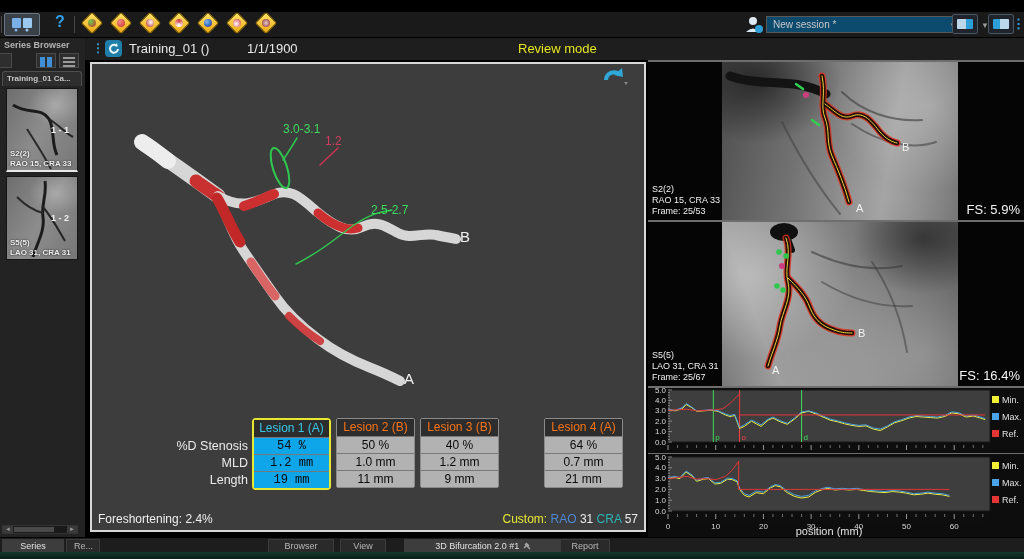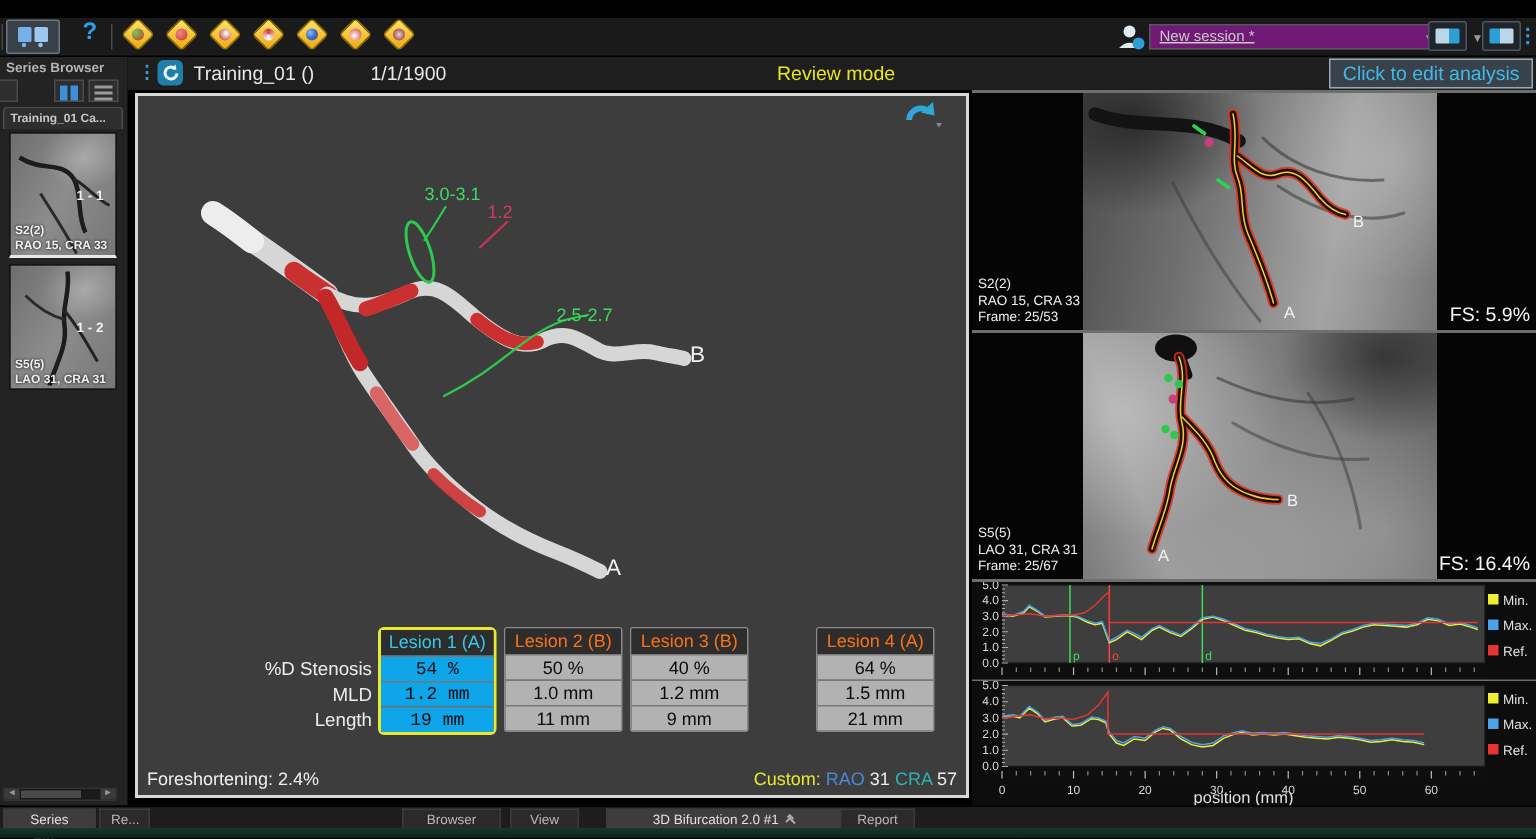--- a/index.html
+++ b/index.html
@@ -16,22 +16,22 @@
   .winbtn { position:absolute; top:0; width:22px; height:11px; color:#bbb; font-size:9px; text-align:center; line-height:11px; }
 
   
   .toolbar { left:0; top:12px; width:1024px; height:26px; background:#1a1a1a; border-bottom:1px solid #000; }
   .appbtn { position:absolute; left:4px; top:1px; width:36px; height:23px; background:#3a4048; border:1px solid #6a7684; border-radius:2px; }
   .help { position:absolute; left:55px; top:1px; color:#2f9fe8; font-size:16px; font-weight:bold; }
   .vsep { position:absolute; top:4px; width:1px; height:17px; background:#4a4a4a; }
   .diamond { position:absolute; top:3px; width:16px; height:16px; transform:rotate(45deg);
              background:linear-gradient(135deg,#ffe36a,#eca812); border:1px solid #8f6d08; border-radius:3px; }
   .diamond i { position:absolute; left:3px; top:3px; width:8px; height:8px; border-radius:50%; transform:rotate(-45deg); }
-  .sessionbox { position:absolute; left:766px; top:4px; width:196px; height:17px; background:#701a75;
-                border:1px solid #585858; color:#c8c8c8; font-size:10px; line-height:15px; padding-left:6px;text-decoration:underline; }
+  .sessionbox { position:absolute; left:766px; top:4px; width:196px; height:17px; background:#0c4a6e;
+                border:1px solid #585858; color:#c8c8c8; font-size:10px; line-height:15px; padding-left:6px; }
   .caret { color:#9a9a9a; font-size:8px; }
   .layoutbtn { position:absolute; top:2px; width:26px; height:20px; background:#20242a; border:1px solid #4a5662; border-radius:2px; }
   .layoutbtn i { position:absolute; left:4px; top:4px; width:16px; height:10px; background:linear-gradient(90deg,#bcd6ea 55%, #2e9fd6 55%); border-radius:1px; }
   .layoutbtn.alt i { background:linear-gradient(90deg,#2e9fd6 45%, #bcd6ea 45%); }
   .kebab { color:#2f9fe8; font-size:13px; font-weight:bold; letter-spacing:0; }
 
   
   .sidebar { left:0; top:38px; width:85px; height:499px; background:#232323;font-weight:bold; }
   .sb-title { position:absolute; left:4px; top:2px; color:#b4b4b4; font-size:9px; }
   .sb-btn { position:absolute; top:15px; width:20px; height:15px; background:#2e2e2e; border:1px solid #4a4a4a; }
@@ -199,21 +199,20 @@
     <span class="vh-kebab">⋮</span>
     <span class="vh-ic">
       <svg width="15" height="15">
           <path d="M11,5 A4,4 0 1 0 12,8" stroke="#eafaff" stroke-width="2" fill="none"></path>
           <path d="M11,2 L11.5,5.5 L8,5" fill="#eafaff"></path>
         </svg>
     </span>
     <span class="vh-study">Training_01 ()</span>
     <span class="vh-date">1/1/1900</span>
     <span class="vh-mode">Review mode</span>
-    <span class="editbtn">Click to edit analysis</span>
   </div>
 
   <div class="abs panel3d">
     <svg class="abs" style="left:508px; top:2px;" width="30" height="22">
       <path d="M6,14 A8,8 0 0 1 20,9" stroke="#2fa8d8" stroke-width="4" fill="none"></path>
       <path d="M22,2 L23,11 L14,9 Z" fill="#2fa8d8"></path>
       <path d="M24,16 l4,0 l-2,3 Z" fill="#888"></path>
     </svg>
 
     <svg class="abs" style="left:0; top:0;" width="552" height="466" viewBox="0 0 552 466">
@@ -261,21 +260,21 @@
       </div>
       <div class="lcol" style="left:264px;">
         <div class="hd">Lesion 3 (B)</div>
         <div class="cv">40 %</div>
         <div class="cv">1.2 mm</div>
         <div class="cv">9 mm</div>
       </div>
       <div class="lcol" style="left:364px;margin-left:24px;">
         <div class="hd">Lesion 4 (A)</div>
         <div class="cv">64 %</div>
-        <div class="cv">1.5 mm</div>
+        <div class="cv">0.7 mm</div>
         <div class="cv">21 mm</div>
       </div>
     </div>
 
     <span class="fs3d">Foreshortening: 2.4%</span>
     <span class="proj3d">
       <span style="color:#e8e832;">Custom:</span>
       <span style="color:#4f87d7;">RAO</span>
       <span style="color:#ececec;">31</span>
       <span style="color:#2ab5b5;">CRA</span>

